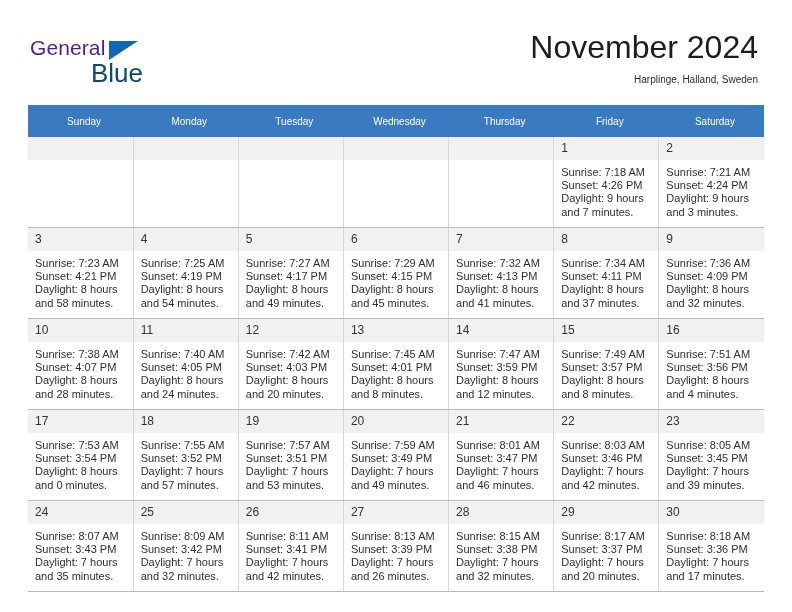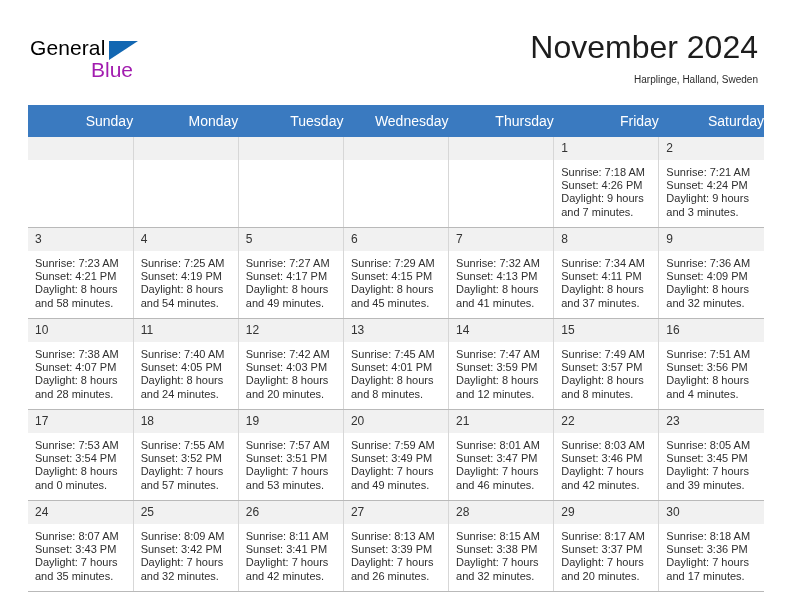--- a/index.html
+++ b/index.html
@@ -35,38 +35,38 @@
     top: 36px;
     width: 180px;
     height: 52px;
   }
   .logo-general {
     position: absolute;
     left: 0;
     top: 0;
     font-size: 21px;
     letter-spacing: 0.1px;
-    color: #000000;
+    color: #4c1d95;
     font-family: "Liberation Sans", sans-serif;
   }
   .logo-triangle {
     position: absolute;
     left: 79px;
     top: 5px;
     width: 0;
     height: 0;
     border-left: 29px solid #1267b2;
     border-bottom: 19px solid transparent;
   }
   .logo-blue {
     position: absolute;
     left: 61px;
     top: 22px;
-    font-size: 21px;
-    color: #a21caf;
+    font-size: 26px;
+    color: #0c4a6e;
     font-family: "Liberation Sans", sans-serif;
   }
 
   .title-block {
     position: absolute;
     right: 34px;
     top: 30px;
     text-align: right;
   }
   .cal-title {
@@ -89,23 +89,23 @@
     position: absolute;
     left: 28px;
     top: 105px;
     width: 736px;
     border-collapse: collapse;
     table-layout: fixed;
   }
   .calendar th {
     background: #3a7ac0;
     color: #ffffff;
-    font-size: 14px;
+    font-size: 10px;
     font-weight: normal;
-    text-align: right;
+    text-align: center;
     padding: 6px 0 6px 7px;
     height: 20px;
     border: none;
   }
   .calendar td {
     vertical-align: top;
     padding: 0;
     height: 90px;
     border-right: 1px solid #d7d7d7;
     border-bottom: 1px solid #b9b9b9;

